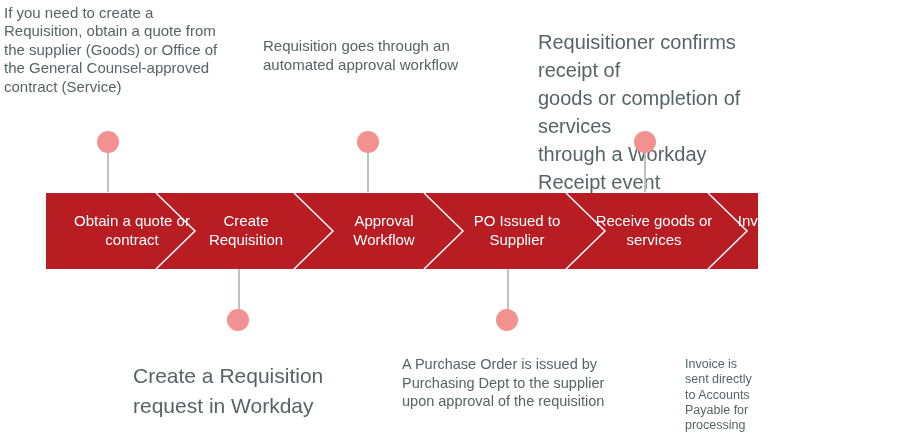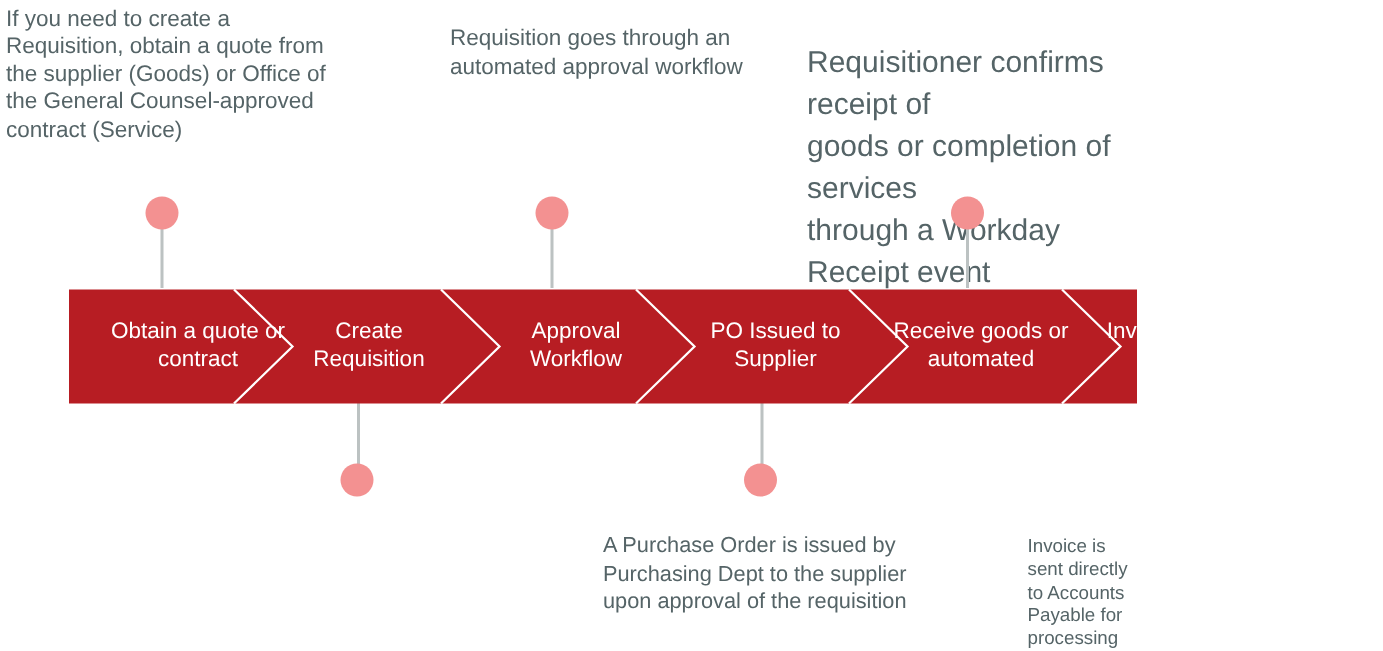--- a/index.html
+++ b/index.html
@@ -9,21 +9,21 @@
     background:#ffffff;
     font-family:"Liberation Sans", sans-serif;
     overflow:hidden;
   }
   .note{
     position:absolute;
     color:#556467;
     white-space:pre-line;
   }
   .note-topleft{left:4px;top:4px;font-size:15px;line-height:18.4px;}
-  .note-topmid{left:263px;top:16px;font-size:15px;line-height:19px;margin-left:37px;}
+  .note-topmid{left:263px;top:36px;font-size:15px;line-height:19px;}
   .note-topright{left:538px;top:28px;font-size:20px;line-height:28px;}
   .note-bottomleft{left:133px;top:361px;font-size:21px;line-height:30px;}
   .note-bottommid{left:402px;top:355px;font-size:14.5px;line-height:18.5px;}
   .note-bottomright{left:685px;top:357px;font-size:12.5px;line-height:15.3px;}
   .band-svg{position:absolute;left:46px;top:192px;}
   .band-label{
     position:absolute;
     top:212px;
     width:160px;
     text-align:center;
@@ -85,24 +85,26 @@
 
   <div class="band-label" style="left:52px;">Obtain a quote or
 contract</div>
   <div class="band-label" style="left:166px;">Create
 Requisition</div>
   <div class="band-label" style="left:304px;">Approval
 Workflow</div>
   <div class="band-label" style="left:437px;">PO Issued to
 Supplier</div>
   <div class="band-label" style="left:574px;">Receive goods or
-automated</div>
+services</div>
   <div class="band-label" style="left:712px;">Invoice received
 &amp; paid</div>
 
+  <div class="note note-bottomleft">Create a Requisition
+request in Workday</div>
   <div class="note note-bottommid">A Purchase Order is issued by
 Purchasing Dept to the supplier
 upon approval of the requisition</div>
   <div class="note note-bottomright">Invoice is sent directly to Accounts
 Payable for processing (Instructions for
 invoice submittal are printed on the PO
 for the supplier to reference).</div>
 
 </div>
 

